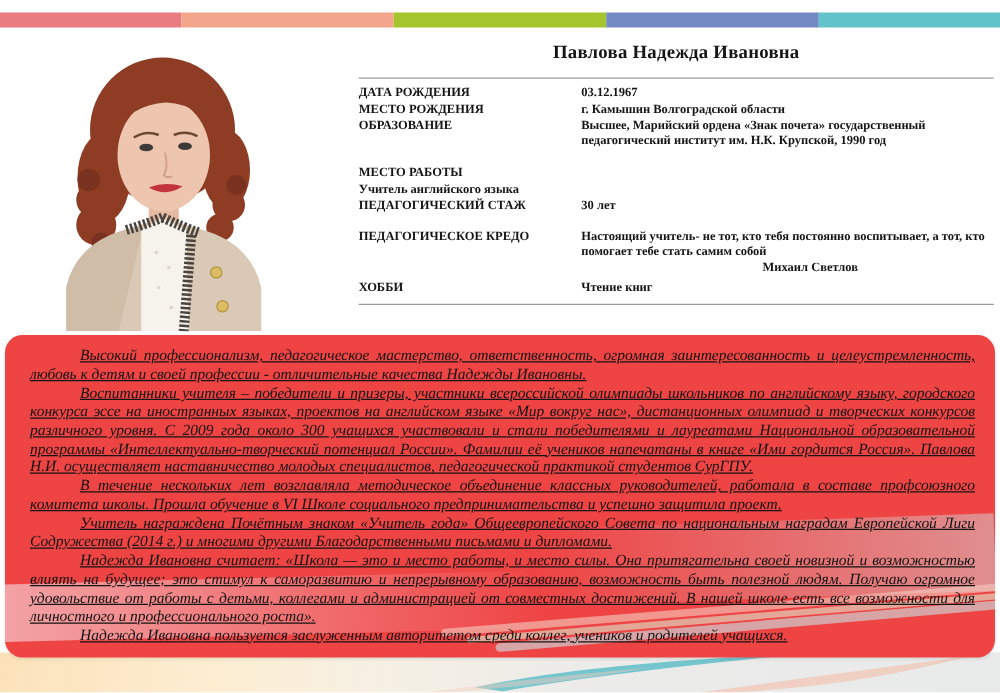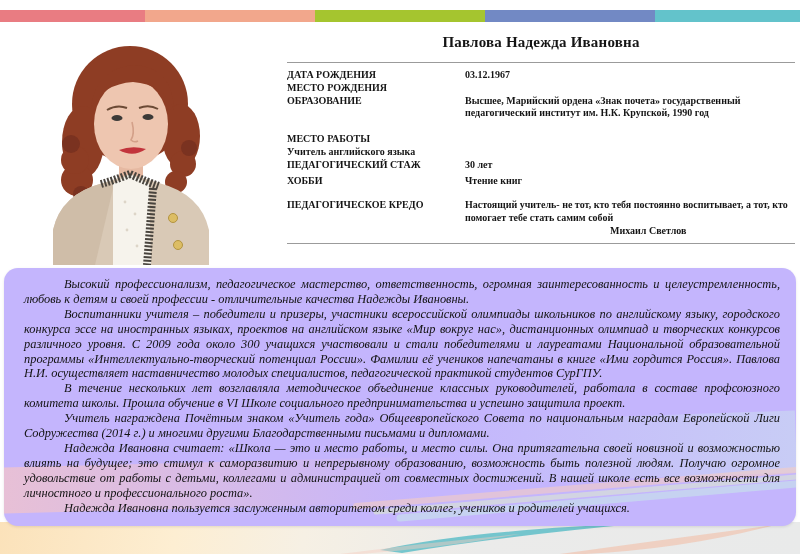--- a/index.html
+++ b/index.html
@@ -36,22 +36,22 @@
   .g3{margin-top:3px;}
   .attr{margin-left:145px;}
 
   
   .bottom-band{position:absolute;left:0;top:522px;width:800px;height:32px;z-index:0;
     background:linear-gradient(100deg,#fbe2ba 0%,#fdeed2 22%,#f6f0e4 38%,#ebebea 60%,#e9eaea 100%);}
   .bottom-band svg{position:absolute;left:0;top:0;}
 
   
   .bio-card{position:absolute;left:4px;top:268px;width:792px;height:258px;z-index:1;
-    background:#c4b5fd;border-radius:14px;overflow:hidden;
-    box-shadow:0 1px 3px rgba(0,0,0,.10);}
+    background:#ef4444;border-radius:14px;overflow:hidden;
+    box-shadow:0 1px 3px rgba(0,0,0,.10);text-decoration:underline;}
   .pink-band{position:absolute;left:-8px;top:194px;width:440px;height:46px;z-index:1;
     background:linear-gradient(to right, rgba(244,196,200,.75) 0%, rgba(244,196,200,.35) 55%, rgba(244,196,200,0) 100%);
     transform:rotate(-1.5deg);border-radius:0 24px 24px 0;}
   .teal-wash{position:absolute;right:0;top:150px;width:430px;height:62px;z-index:1;
     background:linear-gradient(to left, rgba(205,233,236,.45) 0%, rgba(205,233,236,0) 85%);
     transform:rotate(-2deg);}
   .card-swoosh{position:absolute;left:0;top:0;z-index:1;}
   .bio-text{position:relative;z-index:2;padding:9px 16px 0 20px;
     font-style:italic;font-size:12.4px;line-height:14.9px;text-align:justify;color:#131313;}
   .bio-text p{margin:0;text-indent:40px;}
@@ -126,47 +126,48 @@
   <div class="title">Павлова Надежда Ивановна</div>
   <div class="rule-top"></div>
 
   <div class="ptable">
     <div class="prow">
       <div class="cl">ДАТА РОЖДЕНИЯ</div>
       <div class="cv">03.12.1967</div>
     </div>
     <div class="prow">
       <div class="cl">МЕСТО РОЖДЕНИЯ</div>
+      <div class="cv">г. Камышин Волгоградской области</div>
     </div>
     <div class="prow">
       <div class="cl">ОБРАЗОВАНИЕ</div>
       <div class="cv">Высшее, Марийский ордена «Знак почета» государственный педагогический институт им. Н.К. Крупской, 1990 год</div>
     </div>
     <div class="prow g1">
       <div class="cl">МЕСТО РАБОТЫ</div>
     </div>
     <div class="prow">
       <div class="cv">Учитель английского языка</div>
     </div>
     <div class="prow">
       <div class="cl">ПЕДАГОГИЧЕСКИЙ СТАЖ</div>
       <div class="cv">30 лет</div>
     </div>
     <div class="prow">
     </div>
-    <div class="prow g3">
-      <div class="cl">ХОББИ</div>
-      <div class="cv">Чтение книг</div>
-    </div>
     <div class="prow g2">
       <div class="cl">ПЕДАГОГИЧЕСКОЕ КРЕДО</div>
       <div class="cv">
         <div>Настоящий учитель- не тот, кто тебя постоянно воспитывает, а тот, кто помогает тебе стать самим собой</div>
         <div class="attr">Михаил Светлов</div>
       </div>
+    </div>
+    <div class="prow g3">
+      <div class="cl">ХОББИ</div>
+      <div class="cv">Чтение книг</div>
     </div>
   </div>
 </div>
 
 <div class="bottom-band">
   <svg width="800" height="32" viewBox="0 0 800 32">
     <path d="M380,28 Q470,8 645,1 Q495,15 402,31 Z" fill="#5fbec8" opacity="0.85"></path>
     <path d="M560,32 Q660,18 775,3 Q685,27 585,32 Z" fill="#f3b9a0" opacity="0.55"></path>
     <path d="M340,32 Q430,20 520,12 Q440,26 360,32 Z" fill="#f6cdc2" opacity="0.45"></path>
   </svg>

